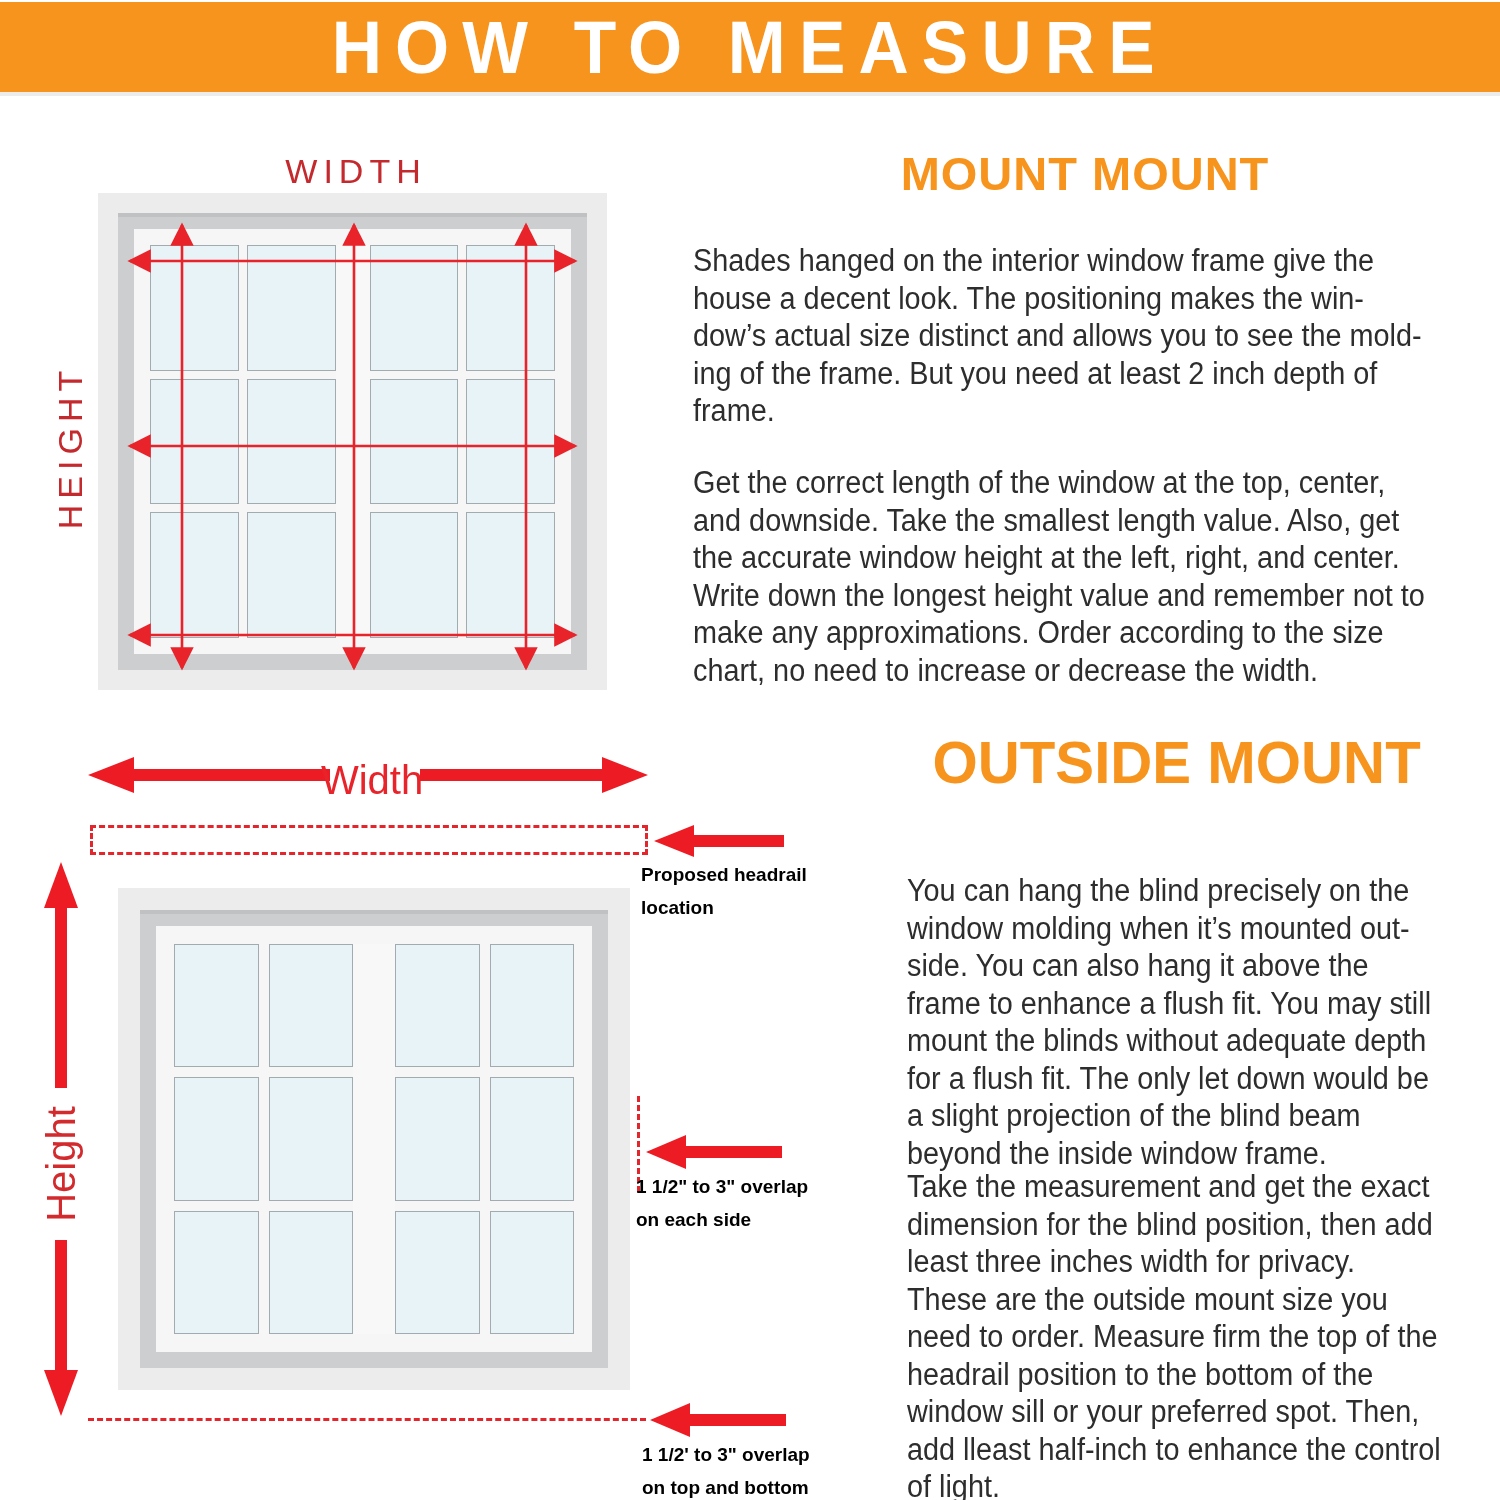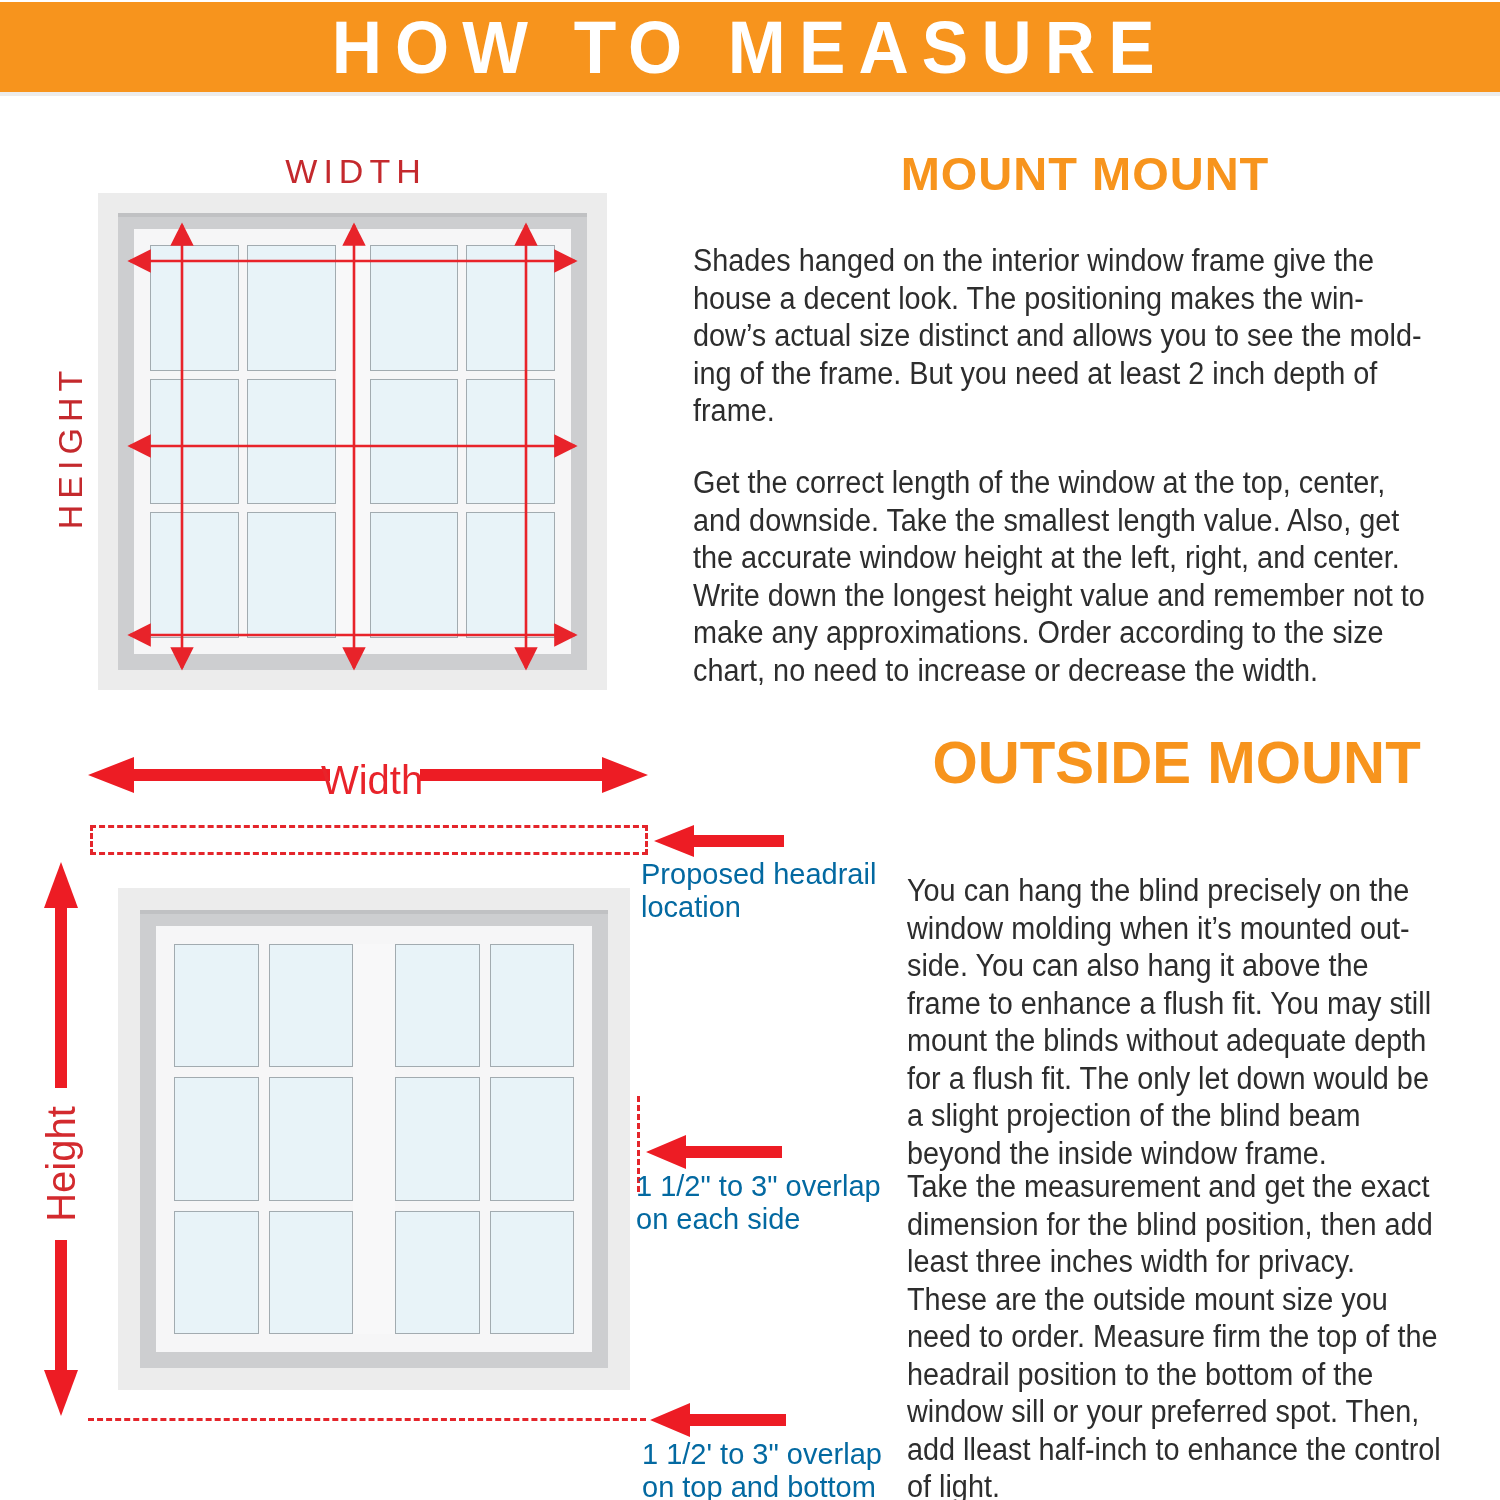--- a/index.html
+++ b/index.html
@@ -12,21 +12,21 @@
     position:absolute;left:0;top:2px;width:1500px;height:90px;background:#f7941d;
     display:flex;align-items:center;justify-content:center;
     border-bottom:4px solid #ececec;
   }
   .banner h1{
     margin:0;color:#ffffff;font-size:74px;font-weight:bold;letter-spacing:14px;
     transform:scaleX(0.94);white-space:nowrap;
   }
   
   .red-label{position:absolute;color:#c4292d;font-size:34px;letter-spacing:6px;}
-  .red-note{position:absolute;color:#0369a1;font-size:29px;line-height:33px;white-space:pre-line;}
+  .red-note{position:absolute;color:#000000;font-size:19px;line-height:33px;white-space:pre-line;font-weight:bold;}
   
   .window{position:absolute;background:#ececec;}
   .frame2{position:absolute;background:#cdced0;box-shadow:inset 0 4px 0 rgba(0,0,0,0.06);}
   .frame-inner{position:absolute;background:#f6f6f7;display:flex;}
   .sash{flex:1;display:grid;grid-template-columns:1fr 1fr;grid-template-rows:1fr 1fr 1fr;}
   .pane{background:#e8f3f8;border:1.5px solid #a2abb0;}
   .mullion{background:#f8f8f9;}
   .arrow-overlay{position:absolute;left:0;top:0;}
   svg.big-arrow{position:absolute;display:block;}
   .dashed-box{position:absolute;border:3px dashed #e4252b;}

